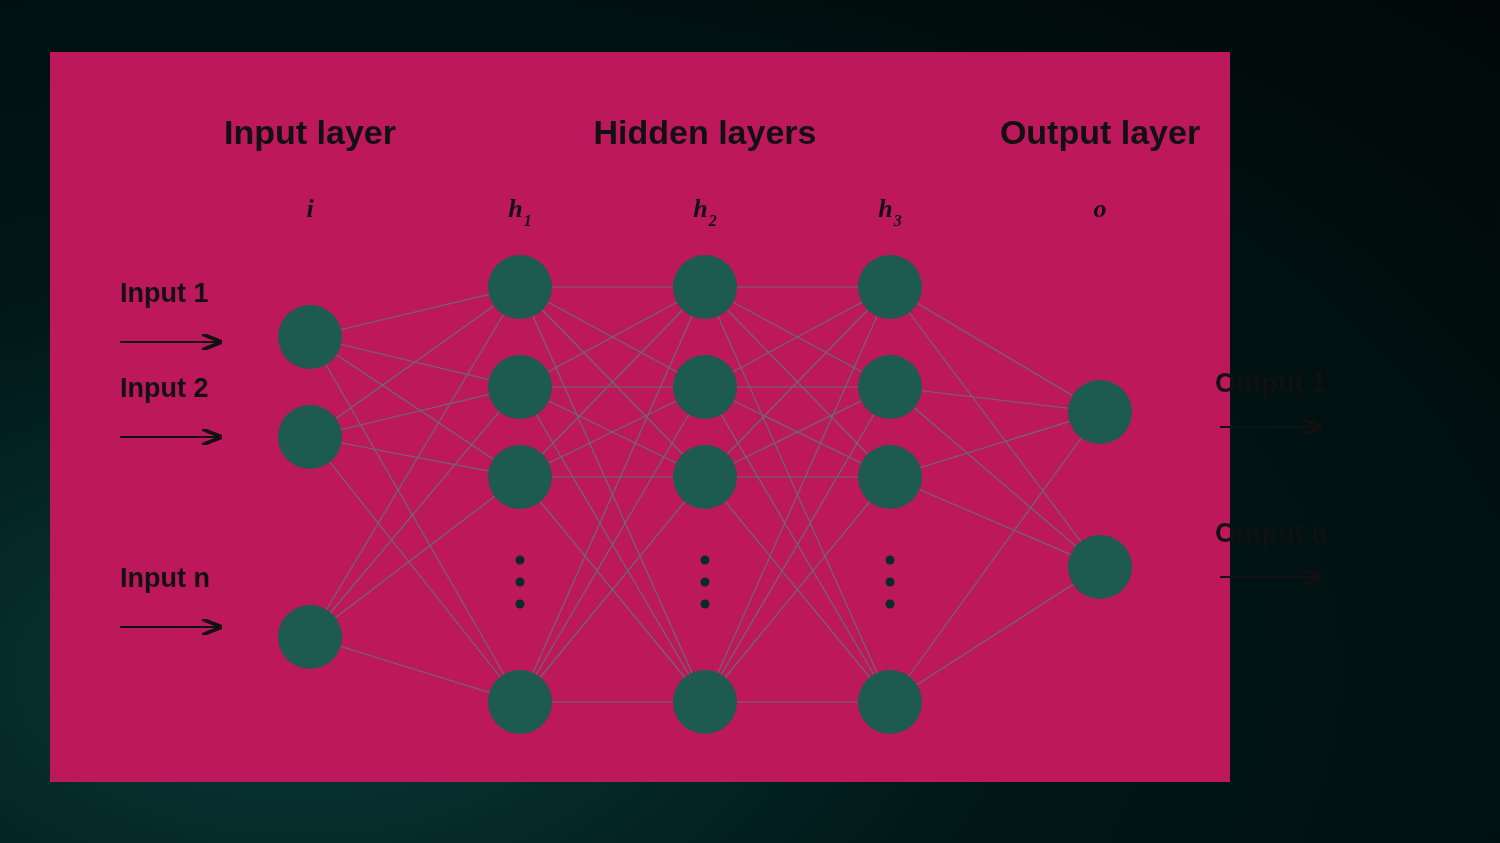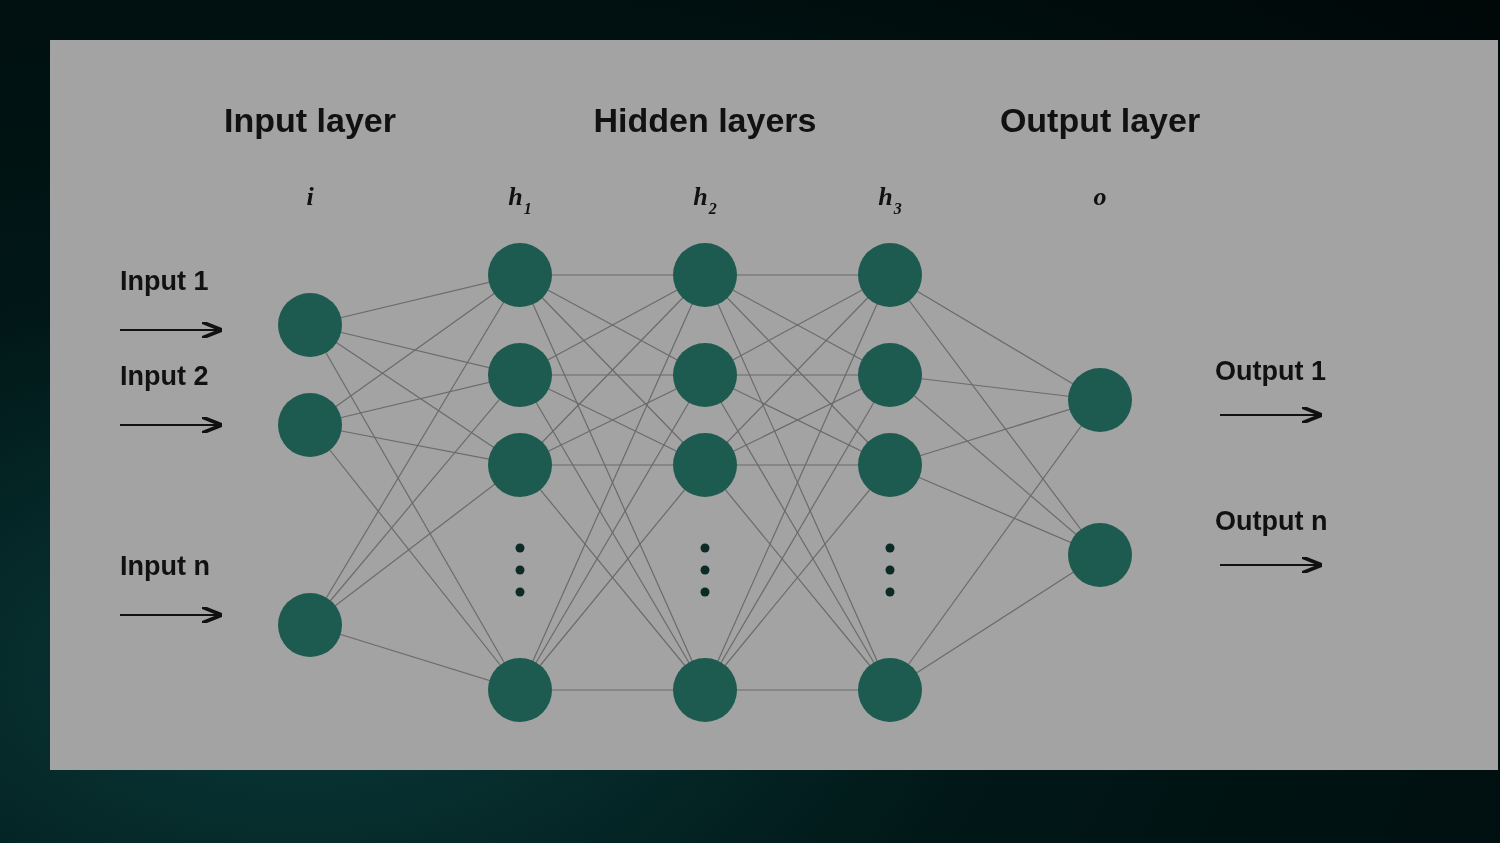--- a/index.html
+++ b/index.html
@@ -6,24 +6,24 @@
     margin: 0;
     padding: 0;
     width: 1500px;
     height: 843px;
     font-family: -apple-system, BlinkMacSystemFont, "Segoe UI", Helvetica, Arial, sans-serif;
     background: radial-gradient(ellipse at 20% 80%, #0a3a3a 0%, #011818 40%, #000808 100%);
   }
   .card {
     position: absolute;
     left: 50px;
-    top: 40px;
-    width: 1448px;
+    top: 52px;
+    width: 1180px;
     height: 730px;
-    background: #a3a3a3;
+    background: #be185d;
   }
   svg { display: block; }
   .h1 {
     font-size: 34px;
     font-weight: 600;
     fill: #111;
     text-anchor: middle;
   }
   .sym {
     font-size: 26px;

